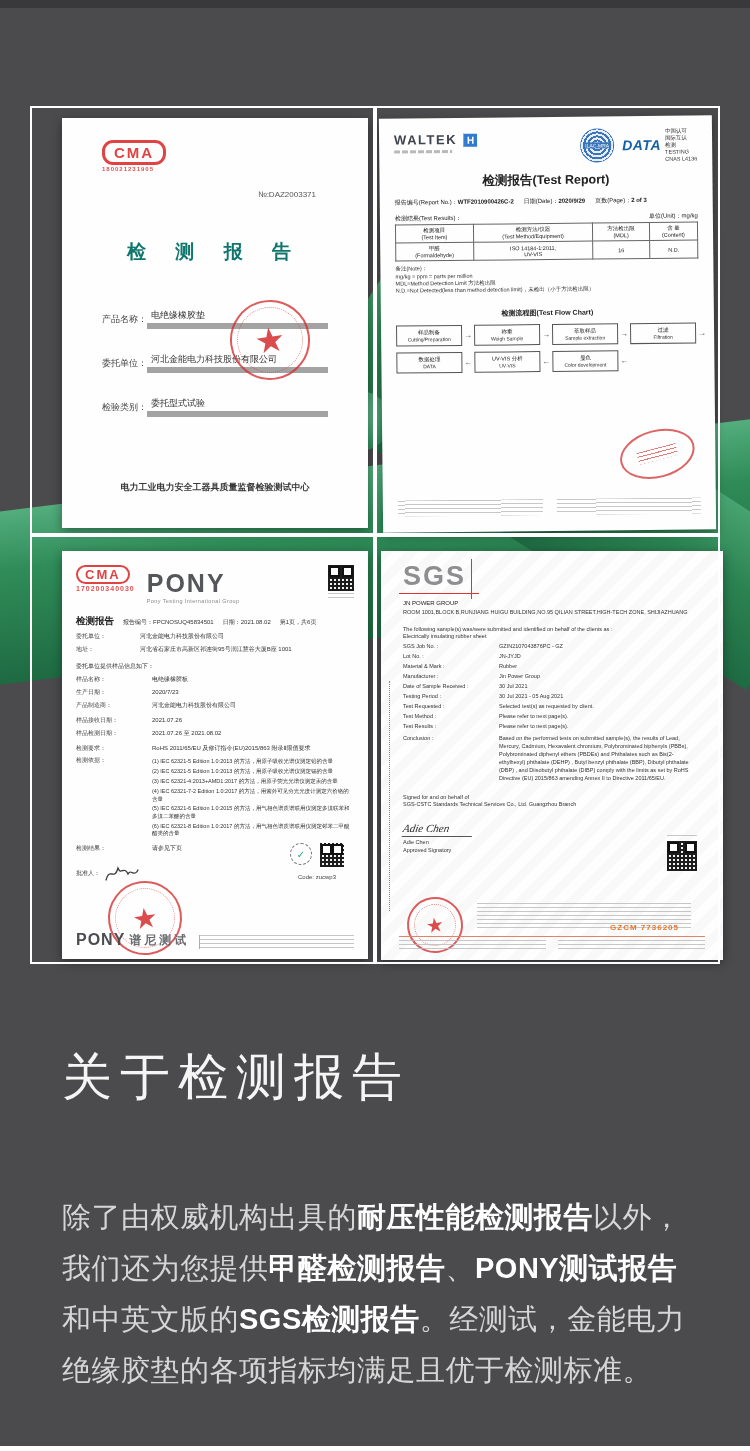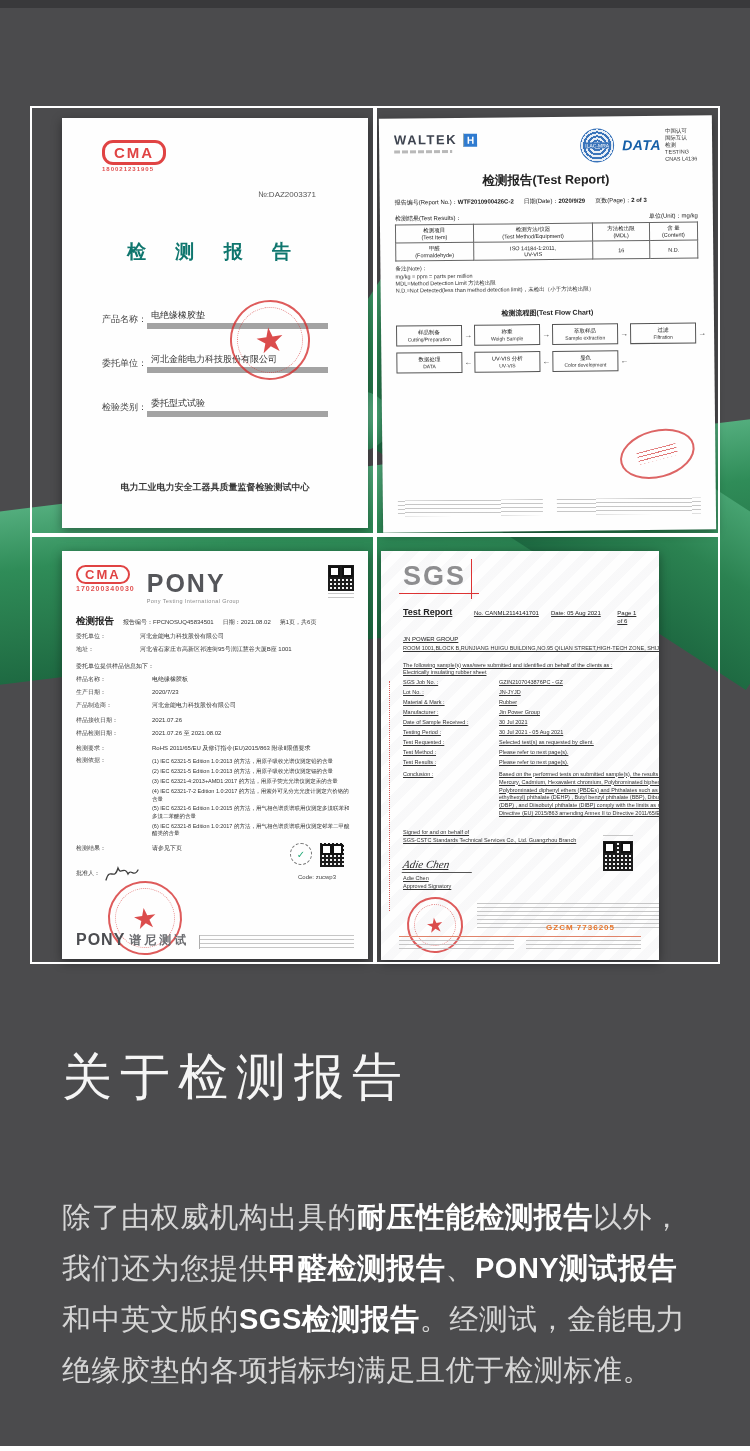--- a/index.html
+++ b/index.html
@@ -21,22 +21,22 @@
   
   .frame  { position:absolute; left:30px; top:106px; width:690px; height:858px; border:2px solid #fff; z-index:3; }
   .vline  { position:absolute; left:373px; top:106px; width:4px; height:858px; background:#fff; z-index:3; }
   .hline  { position:absolute; left:30px; top:533px; width:690px; height:4px; background:#fff; z-index:3; }
 
   .cert { position:absolute; background:#fefefe; z-index:2; overflow:hidden; color:#333;
           box-shadow:0 3px 10px rgba(0,0,0,.38); }
   .cert-cma   { left:62px;  top:118px; width:306px; height:410px; }
   .cert-waltek{ left:381px; top:117px; width:333px; height:414px; transform:rotate(-.6deg); }
   .cert-pony  { left:62px;  top:551px; width:306px; height:408px; }
-  .cert-sgs   { left:381px; top:551px; width:278px; height:409px;
-          background:repeating-linear-gradient(135deg, rgba(130,130,150,.045) 0 9px, rgba(0,0,0,0) 9px 18px), #fefefe;text-decoration:underline; }
+  .cert-sgs   { left:381px; top:551px; width:342px; height:409px;
+          background:repeating-linear-gradient(135deg, rgba(130,130,150,.045) 0 9px, rgba(0,0,0,0) 9px 18px), #fefefe; }
 
   
   .t5 { font-size:5.5px; line-height:1.35; } .t6 { font-size:6px; line-height:1.4; } .t8 { font-size:8px; } .t9 { font-size:9px; }
   .micro { background:repeating-linear-gradient(#b9b9b9 0 1px, rgba(0,0,0,0) 1px 4px); opacity:.8; }
 
   
   .cma-logo { display:inline-block; border:3px solid #e04343; border-radius:11px; color:#e04343;
               font-weight:bold; padding:1px 9px; letter-spacing:2px; }
   .cma-num  { color:#e05050; font-weight:bold; letter-spacing:1px; }
   .cc-head { margin:22px 0 0 40px; }
@@ -417,26 +417,20 @@
       <span class="py-fbrand">PONY</span>
       <span class="py-fcn">谱尼测试</span>
       <div class="micro"></div>
     </div>
   </div>
 
   <div class="cert cert-sgs">
     <div class="sg-redline"></div>
     <div class="sg-pad">
       <span class="sg-logo">SGS</span>
-      <div class="sg-titlerow t6">
-        <span class="tt">Test Report</span>
-        <span class="no">No. CANML2114141701</span>
-        <span class="dt">Date: 05 Aug 2021</span>
-        <span>Page 1 of 6</span>
-      </div>
       <div class="sg-client t6">JN POWER GROUP</div>
       <div class="sg-addr t5">ROOM 1001,BLOCK B,RUNJIANG HUIGU BUILDING,NO.95 QILIAN STREET,HIGH-TECH ZONE, SHIJIAZHUANG</div>
       <div class="sg-intro t5">The following sample(s) was/were submitted and identified on behalf of the clients as :</div>
       <div class="t5">Electrically insulating rubber sheet</div>
       <div class="t5">
           <div class="sg-frow">
             <span class="lb">SGS Job No. :</span>
             <span class="vl">GZIN2107043876PC - GZ</span>
           </div>
           <div class="sg-frow">

